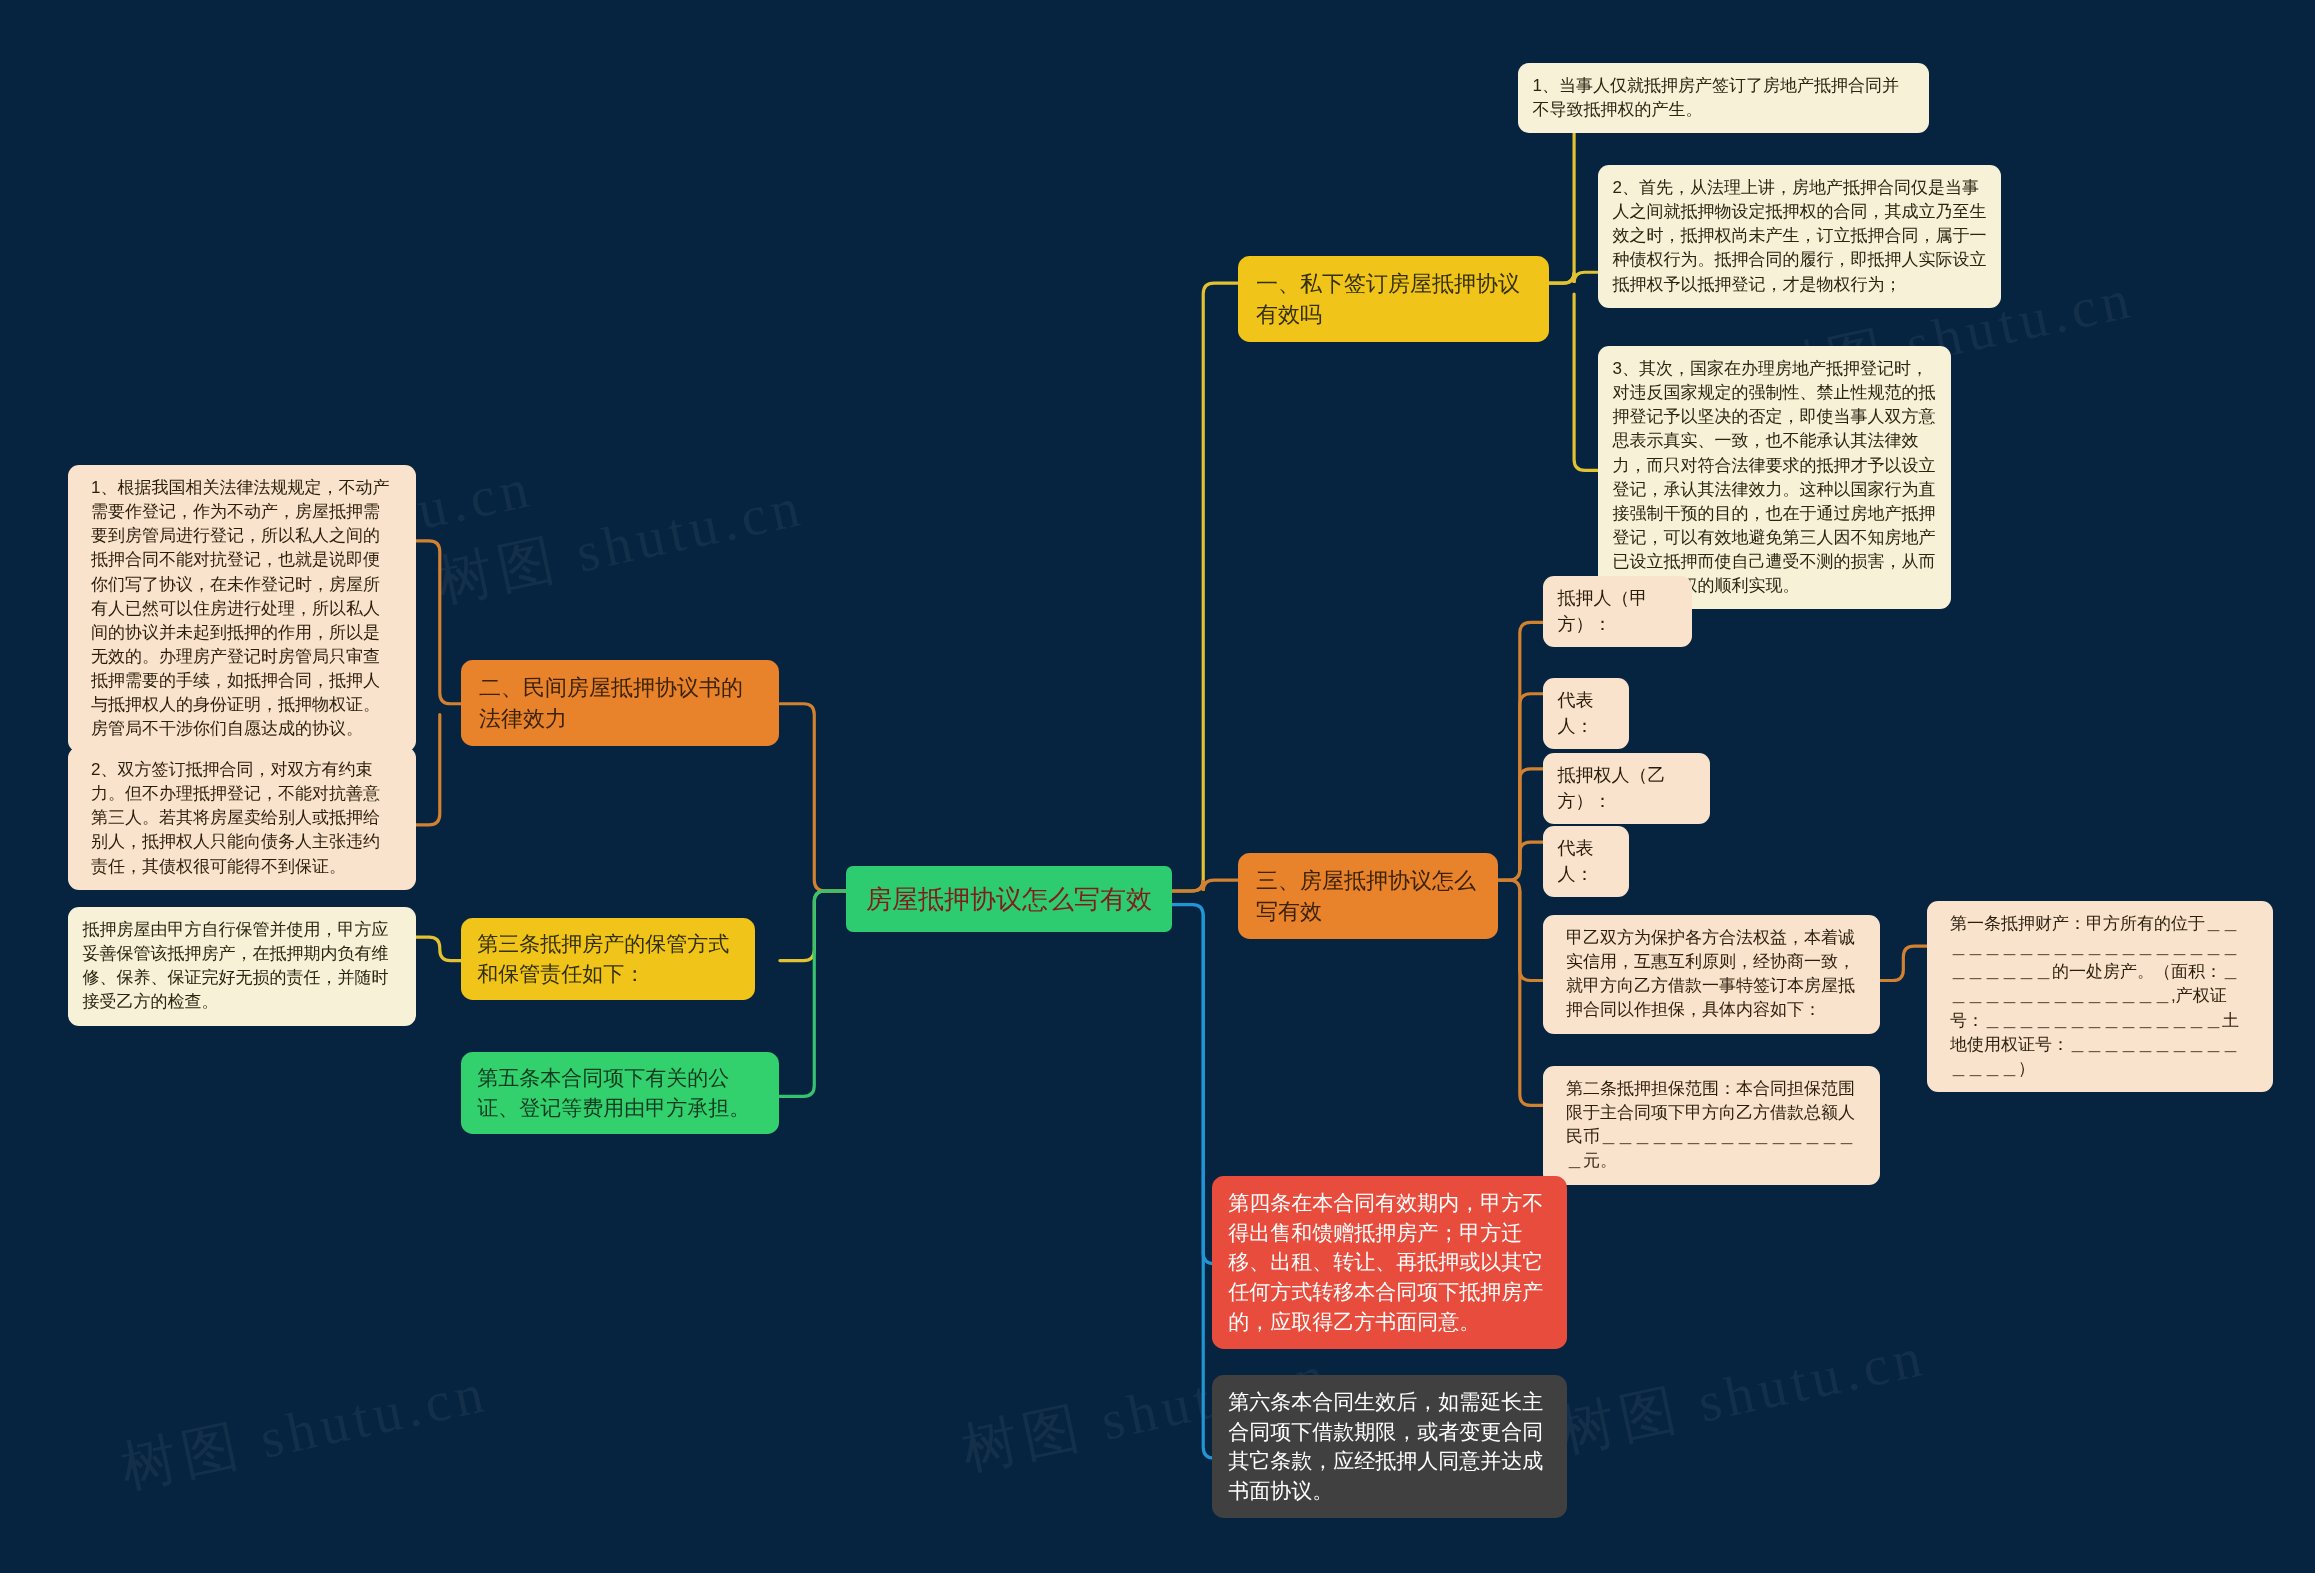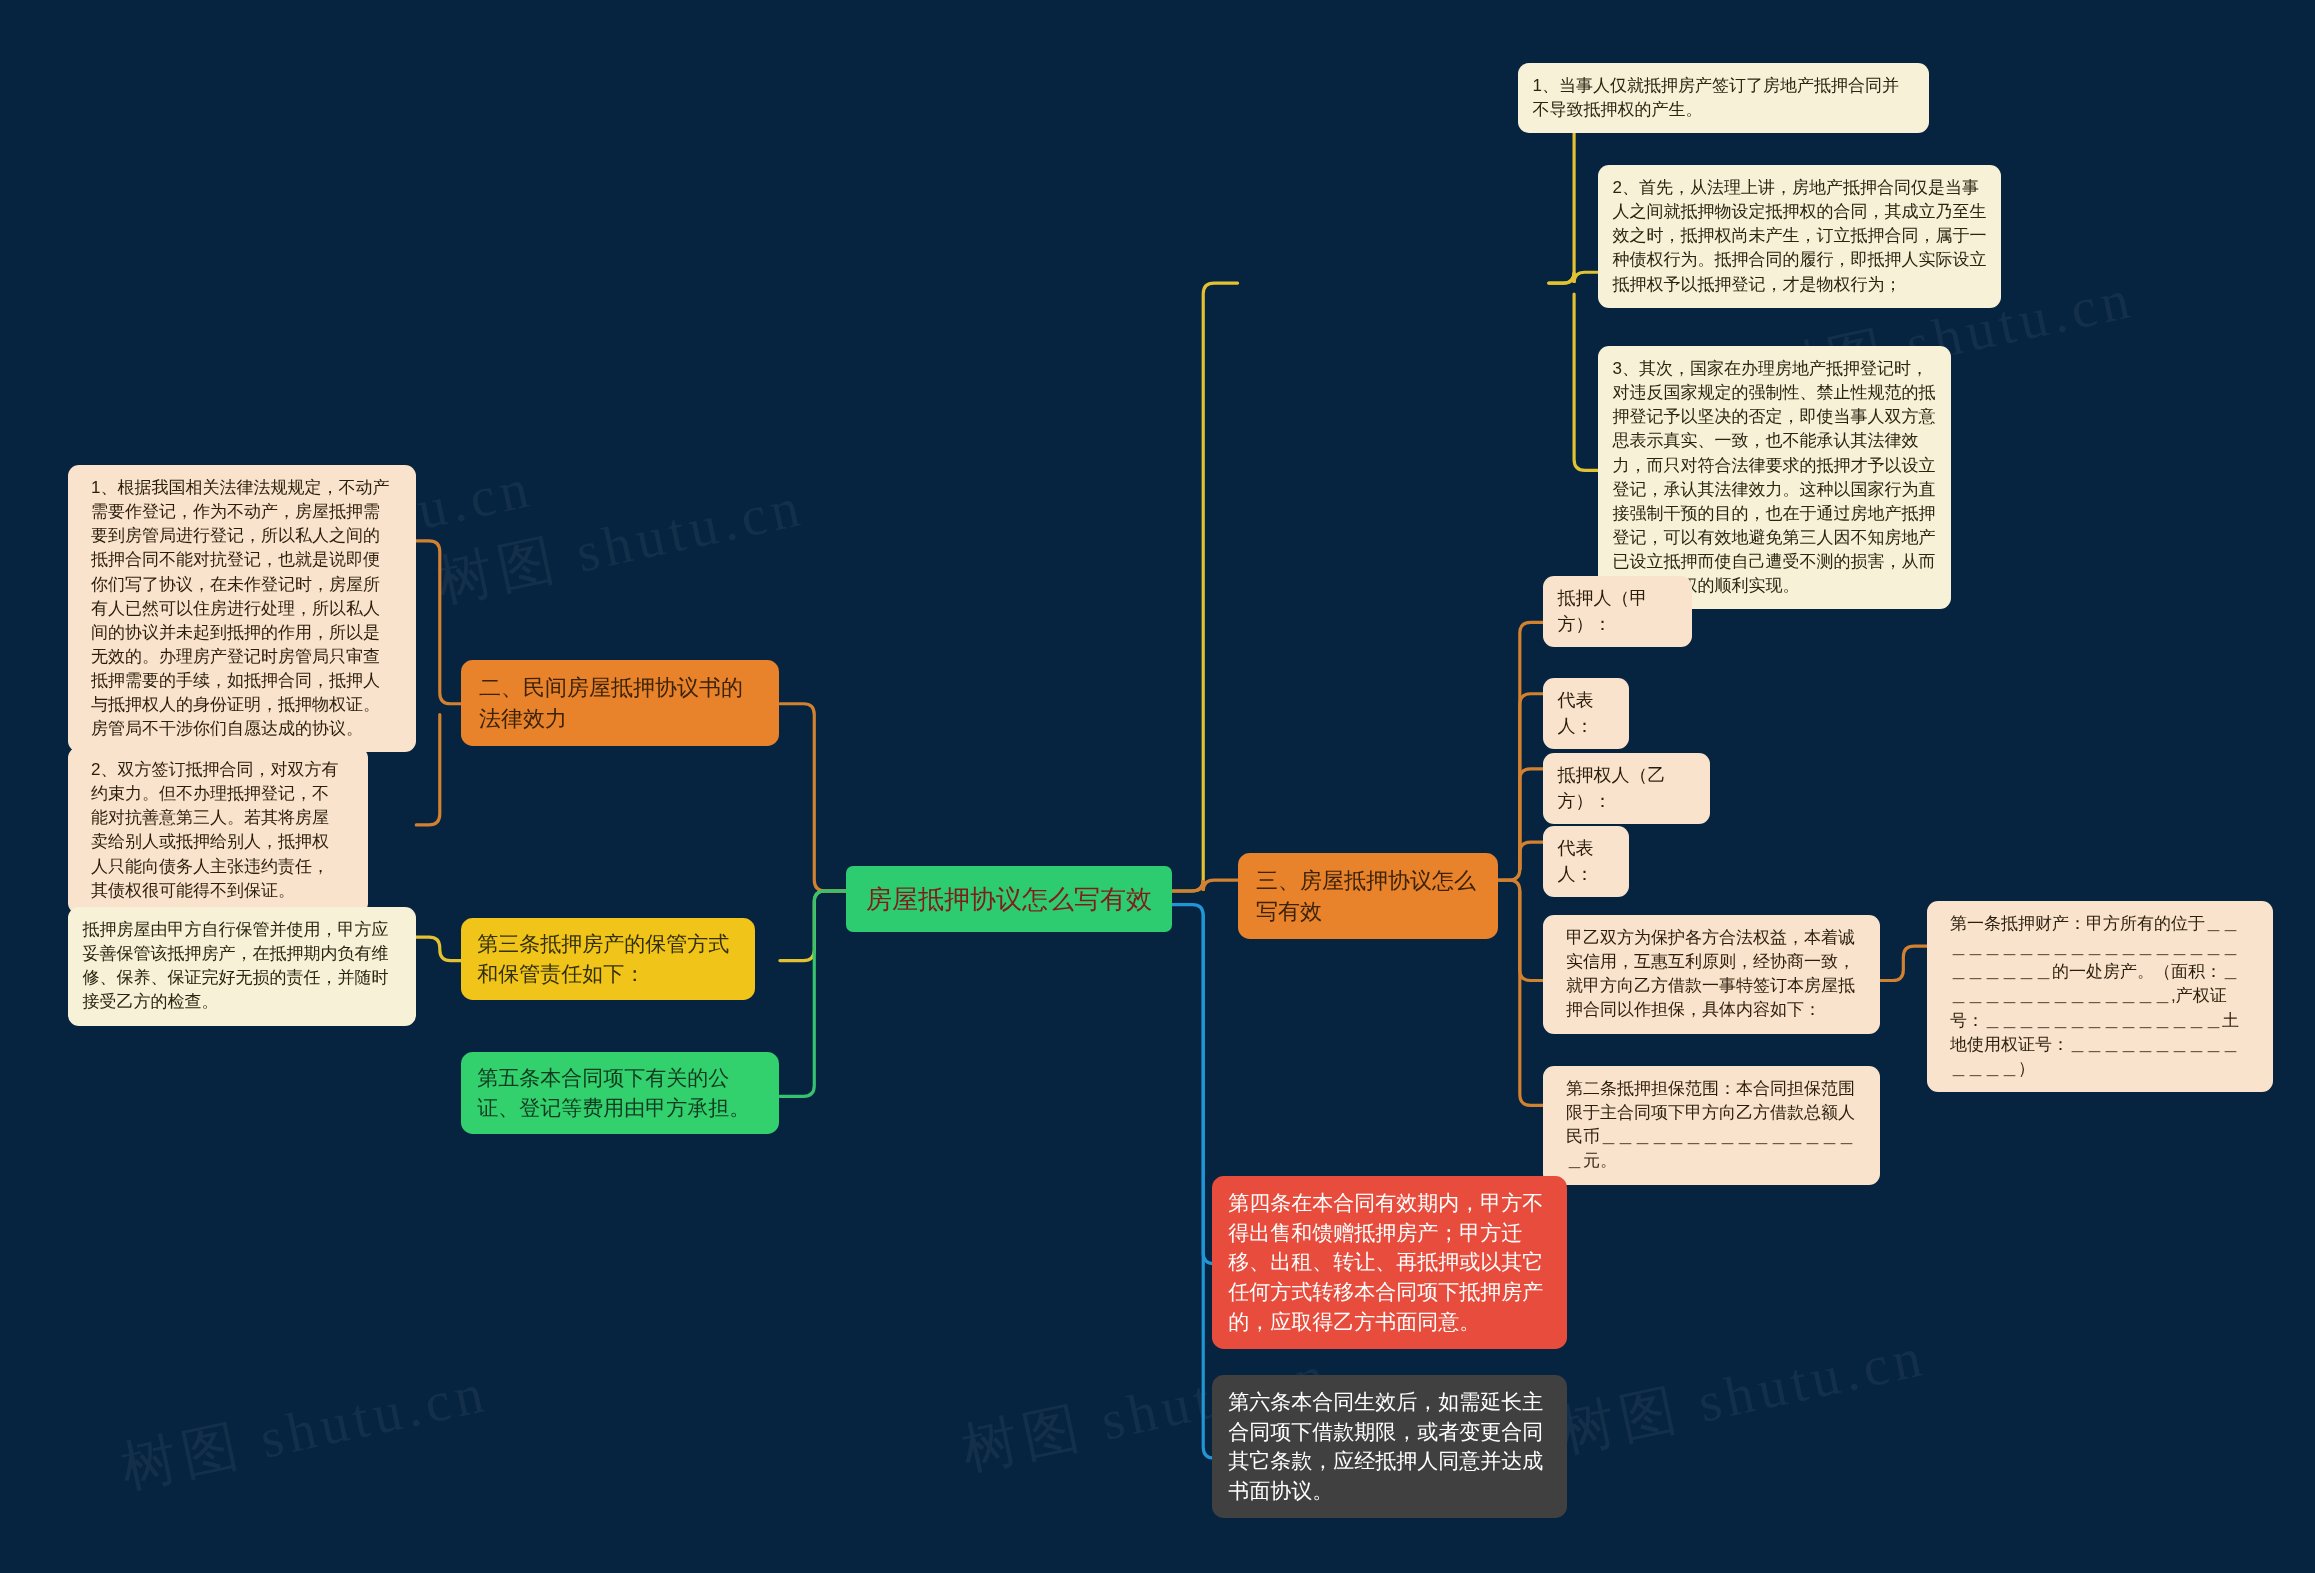--- a/index.html
+++ b/index.html
@@ -153,29 +153,30 @@
 
       <path d="M510 778 L498 778 Q486 778 486 766 L486 610 Q486 598 474 598 L460 598" stroke="#d1812f"></path>
       <path d="M486 790 L486 900 Q486 912 474 912 L460 912" stroke="#d1812f"></path>
 
       <path d="M510 1062 L498 1062 Q486 1062 486 1050 L486 1048 Q486 1036 474 1036 L460 1036" stroke="#e2c230"></path>
     </g>
   </svg>
 
   <div class="node root" style="left:846px; top:866px; width:326px;">房屋抵押协议怎么写有效</div>
 
+  <div class="node branch-yellow" style="left:1238px; top:256px; width:311px;">一、私下签订房屋抵押协议有效吗</div>
 
   <div class="node leaf-cream" style="left:1518px; top:63px; width:411px;">1、当事人仅就抵押房产签订了房地产抵押合同并不导致抵押权的产生。</div>
   <div class="node leaf-cream" style="left:1598px; top:165px; width:403px;">2、首先，从法理上讲，房地产抵押合同仅是当事人之间就抵押物设定抵押权的合同，其成立乃至生效之时，抵押权尚未产生，订立抵押合同，属于一种债权行为。抵押合同的履行，即抵押人实际设立抵押权予以抵押登记，才是物权行为；</div>
   <div class="node leaf-cream" style="left:1598px; top:346px; width:353px;">3、其次，国家在办理房地产抵押登记时，对违反国家规定的强制性、禁止性规范的抵押登记予以坚决的否定，即使当事人双方意思表示真实、一致，也不能承认其法律效力，而只对符合法律要求的抵押才予以设立登记，承认其法律效力。这种以国家行为直接强制干预的目的，也在于通过房地产抵押登记，可以有效地避免第三人因不知房地产已设立抵押而使自己遭受不测的损害，从而保证抵押权的顺利实现。</div>
 
   <div class="node branch-orange" style="left:461px; top:660px; width:318px;">二、民间房屋抵押协议书的法律效力</div>
 
   <div class="node leaf-peach" style="left:68px; top:465px; width:348px;">1、根据我国相关法律法规规定，不动产需要作登记，作为不动产，房屋抵押需要到房管局进行登记，所以私人之间的抵押合同不能对抗登记，也就是说即便你们写了协议，在未作登记时，房屋所有人已然可以住房进行处理，所以私人间的协议并未起到抵押的作用，所以是无效的。办理房产登记时房管局只审查抵押需要的手续，如抵押合同，抵押人与抵押权人的身份证明，抵押物权证。房管局不干涉你们自愿达成的协议。</div>
-  <div class="node leaf-peach" style="left:68px; top:747px; width:300px;">2、双方签订抵押合同，对双方有约束力。但不办理抵押登记，不能对抗善意第三人。若其将房屋卖给别人或抵押给别人，抵押权人只能向债务人主张违约责任，其债权很可能得不到保证。</div>
+  <div class="node leaf-peach" style="left:68px; top:747px; width:348px;">2、双方签订抵押合同，对双方有约束力。但不办理抵押登记，不能对抗善意第三人。若其将房屋卖给别人或抵押给别人，抵押权人只能向债务人主张违约责任，其债权很可能得不到保证。</div>
 
   <div class="node branch-yellow2" style="left:461px; top:918px; width:294px;">第三条抵押房产的保管方式和保管责任如下：</div>
 
   <div class="node leaf-cream" style="left:68px; top:907px; width:348px;">抵押房屋由甲方自行保管并使用，甲方应妥善保管该抵押房产，在抵押期内负有维修、保养、保证完好无损的责任，并随时接受乙方的检查。</div>
 
   <div class="node branch-green" style="left:461px; top:1052px; width:318px;">第五条本合同项下有关的公证、登记等费用由甲方承担。</div>
 
   <div class="node branch-orange" style="left:1238px; top:853px; width:260px;">三、房屋抵押协议怎么写有效</div>
 
   <div class="node leaf-peach-sm" style="left:1543px; top:576px; width:149px;">抵押人（甲方）：</div>

